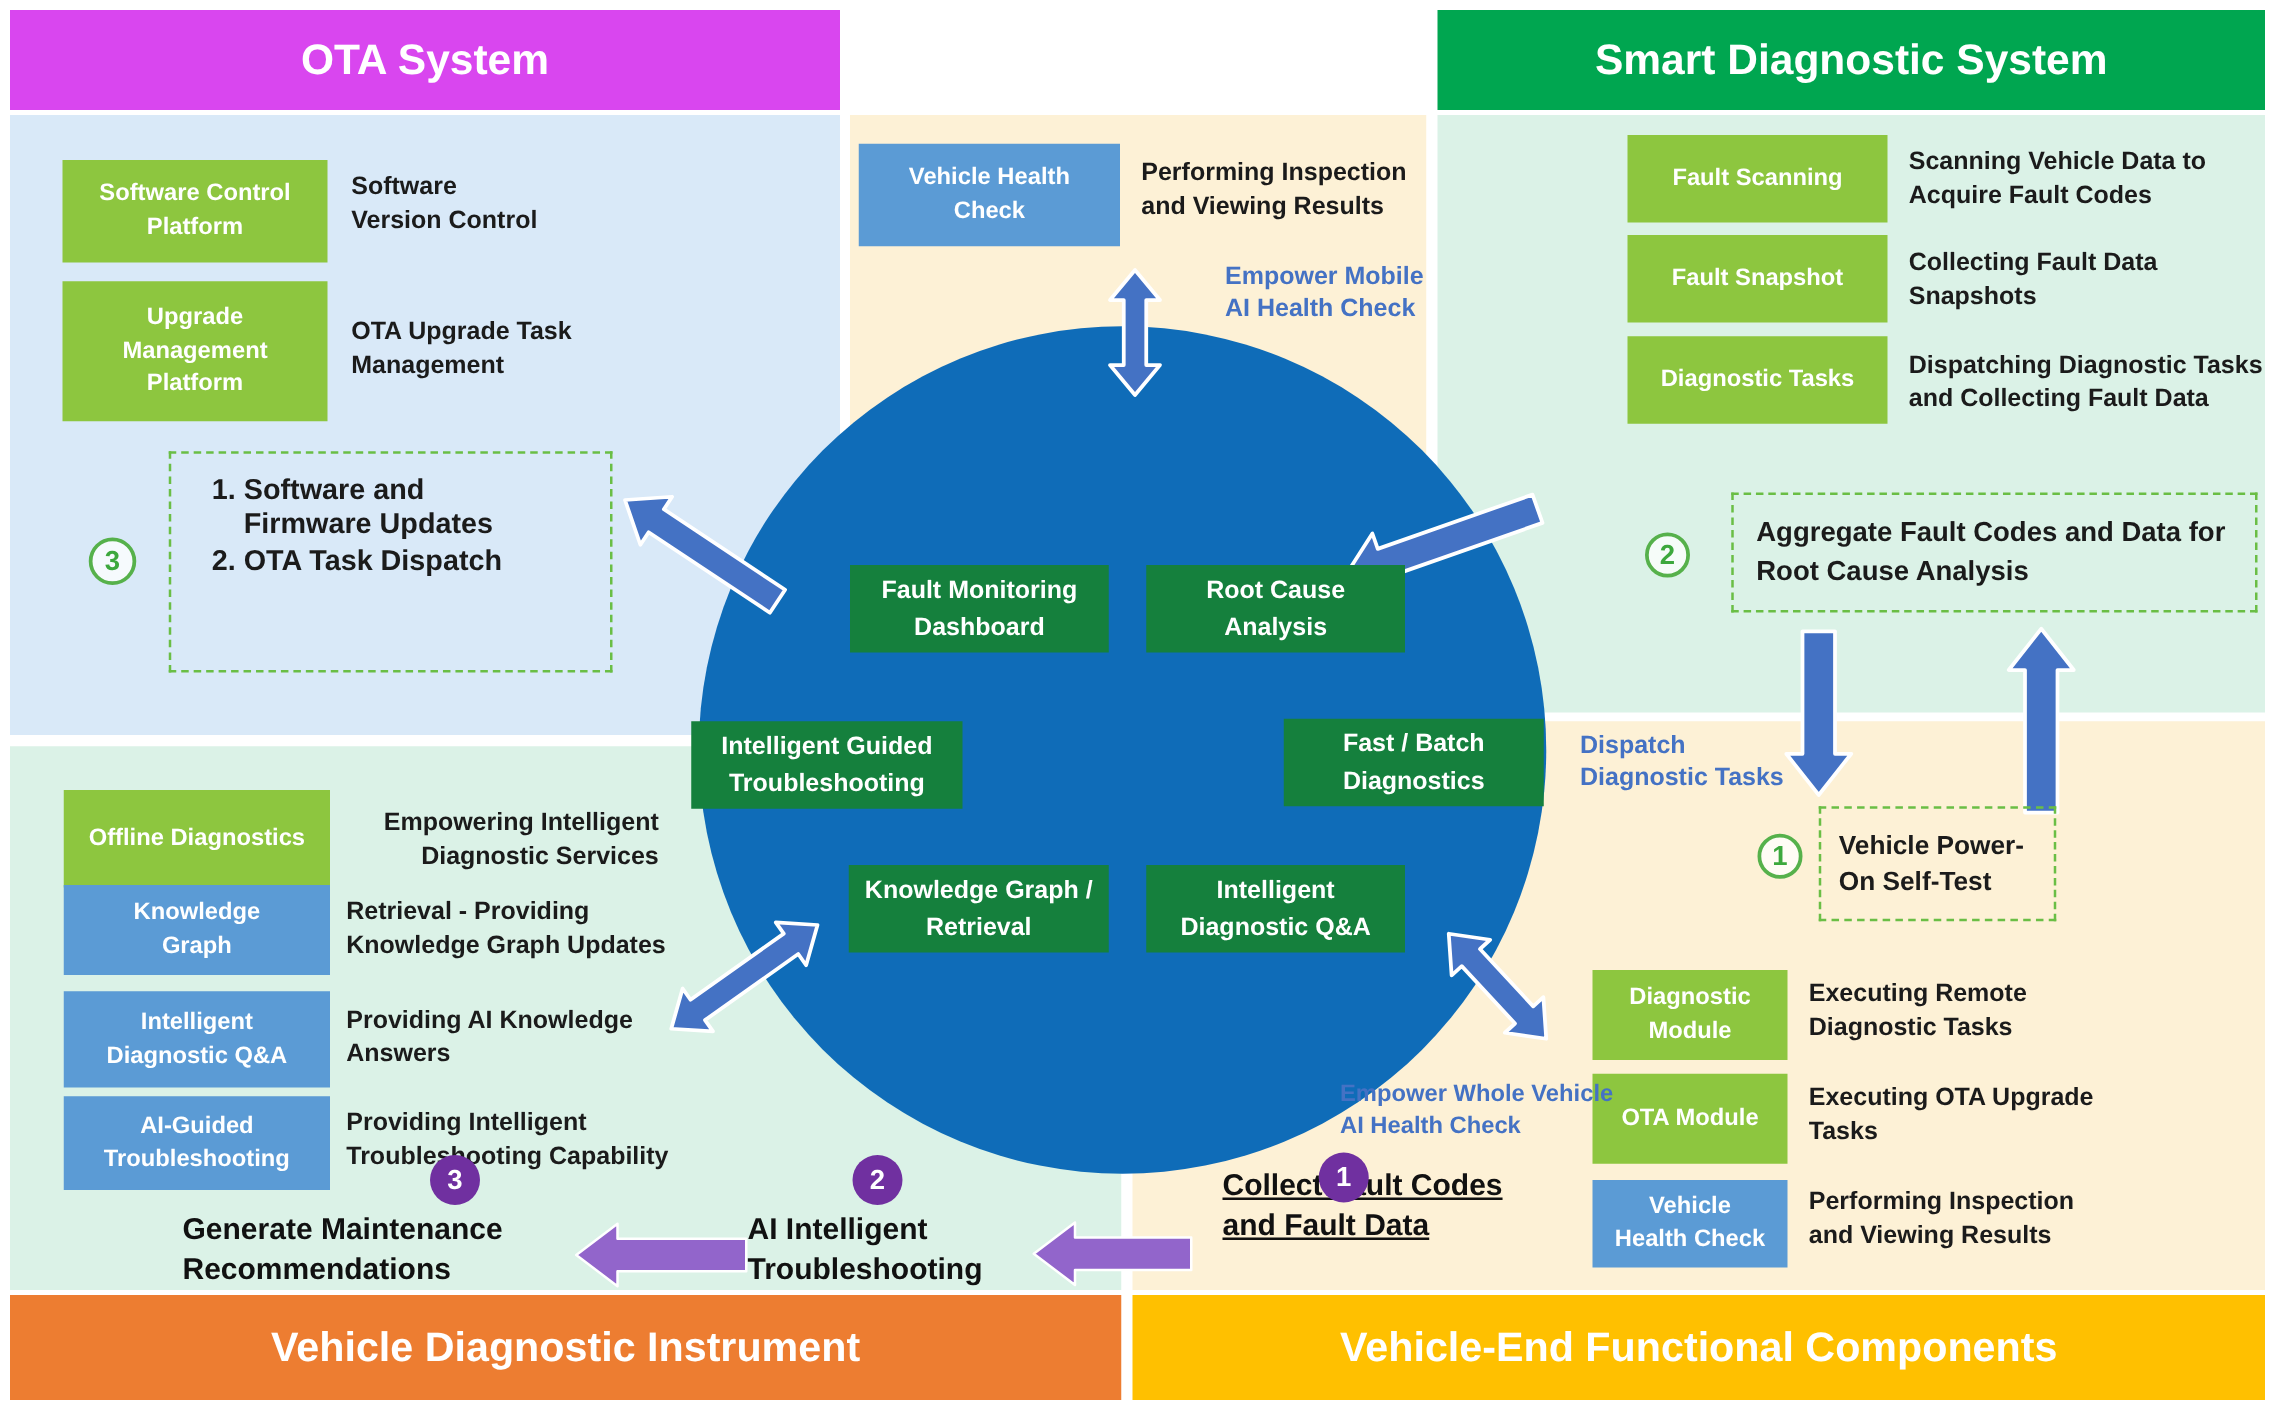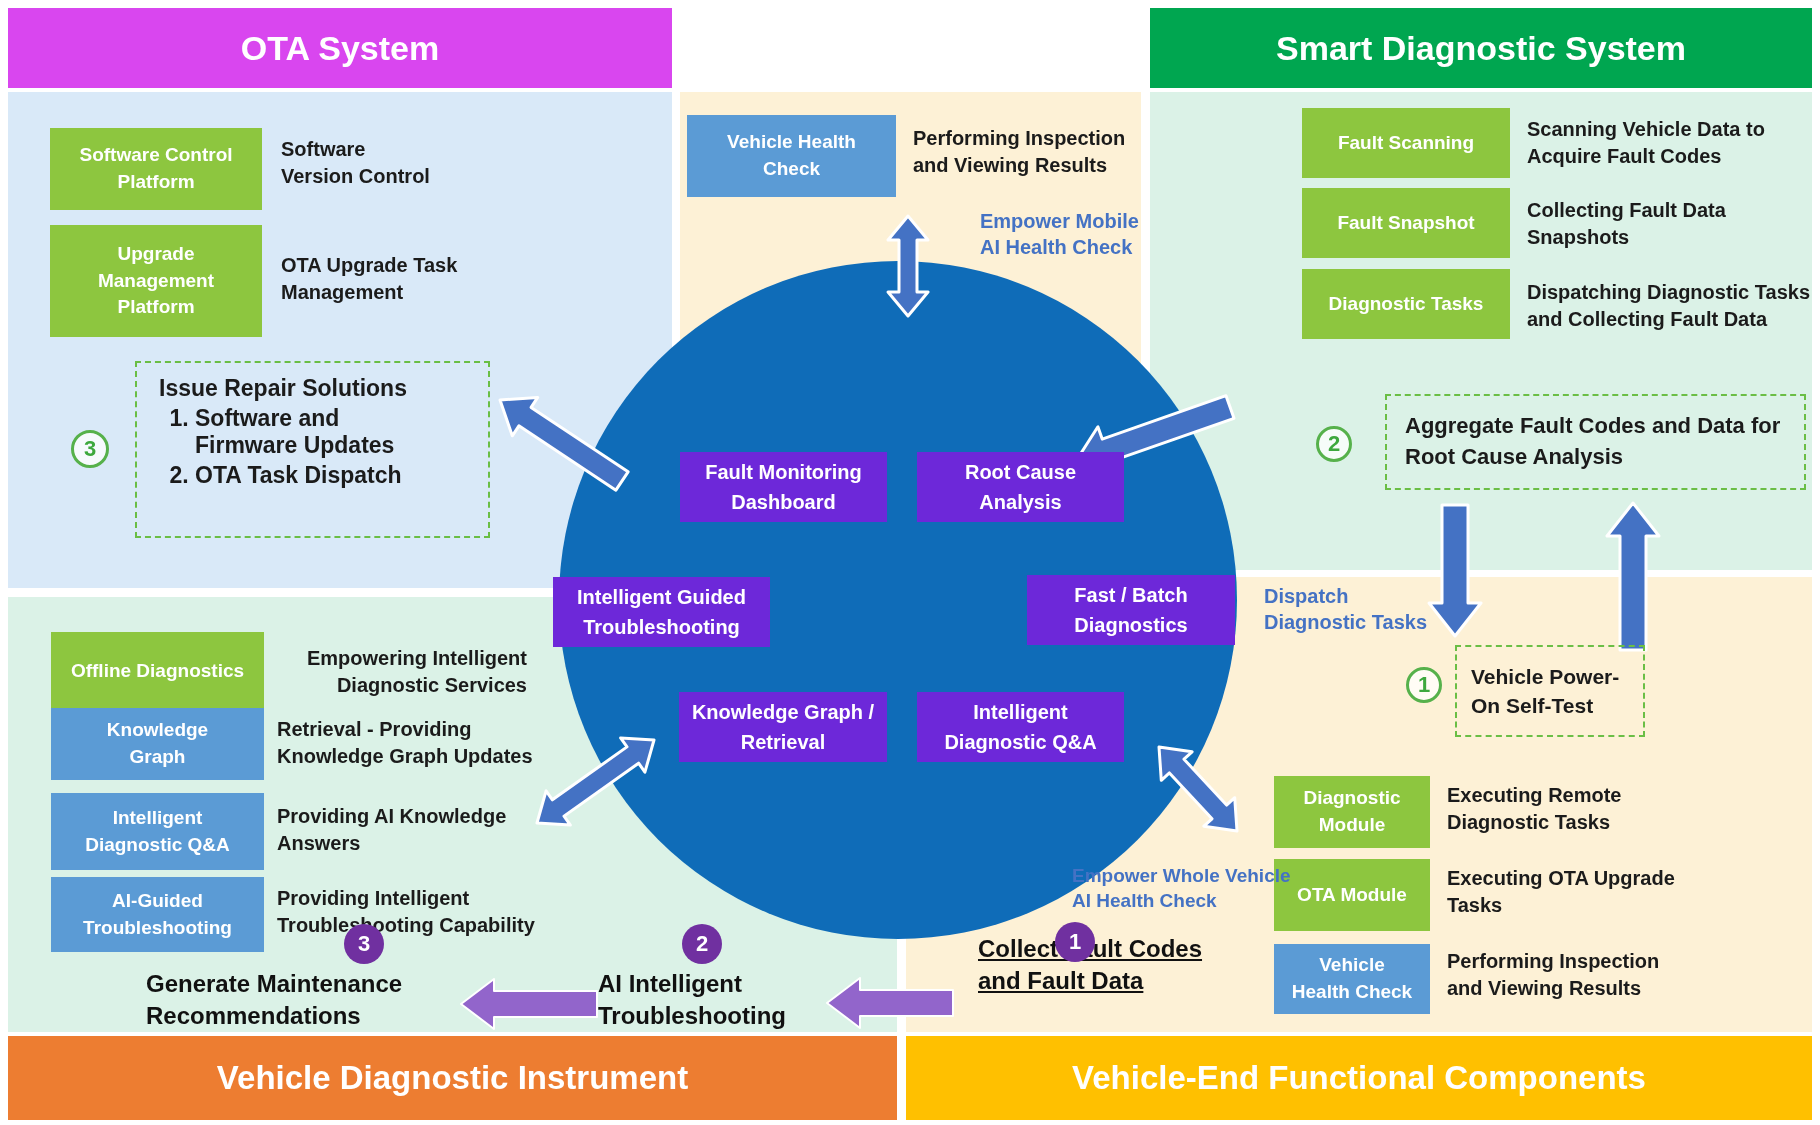--- a/index.html
+++ b/index.html
@@ -11,21 +11,21 @@
   .p-lightblue{background:#D9E9F8;}
   .p-cream{background:#FDF1D6;}
   .p-lightgreen{background:#DBF2E7;}
   .modbox{display:flex;align-items:center;justify-content:center;text-align:center;color:#fff;
           font-size:19px;font-weight:bold;line-height:1.42;z-index:3;padding:4px 14px;}
   .g{background:#8DC63F;}
   .b{background:#5B9BD5;}
   .desc{color:#1b1b1b;font-size:20px;font-weight:600;line-height:1.35;z-index:3;}
   .note{color:#4472C4;font-size:20px;font-weight:bold;line-height:1.3;z-index:3;}
   .circle{border-radius:50%;background:#0F6CB8;z-index:1;}
-  .cbox{display:flex;align-items:center;justify-content:center;text-align:center;background:#6d28d9;
+  .cbox{display:flex;align-items:center;justify-content:center;text-align:center;background:#15803d;
         color:#fff;font-size:20px;font-weight:bold;line-height:1.5;z-index:3;padding:2px 10px;}
   .dash{border:2.5px dashed #6ABE45;z-index:3;color:#1b1b1b;}
   .badge{display:flex;align-items:center;justify-content:center;border-radius:50%;font-weight:bold;z-index:4;}
   .badge.green{border:3px solid #56B14B;color:#3DA83D;background:rgba(255,255,255,.75);font-size:22px;}
   .badge.purple{background:#7030A0;color:#fff;font-size:22px;}
   .stept{color:#111;font-size:24px;font-weight:600;line-height:1.35;z-index:3;}
   .ftr{display:flex;align-items:center;justify-content:center;color:#fff;font-size:33px;font-weight:bold;z-index:1;}
   #arrow-layer{position:absolute;left:0;top:0;z-index:2;pointer-events:none;}
   .issue-title{font-size:23px;font-weight:600;}
   .issue-list{margin:3px 0 0 0;padding-left:36px;font-size:23px;font-weight:600;}
@@ -70,21 +70,20 @@
   <div class="abs cbox" style="left:679px;top:692px;width:208px;height:70px;">Knowledge Graph / Retrieval</div>
   <div class="abs cbox" style="left:917px;top:692px;width:207px;height:70px;">Intelligent Diagnostic Q&amp;A</div>
 
   <div class="abs modbox g" style="left:50px;top:128px;width:212px;height:82px;">Software Control Platform</div>
   <div class="abs desc" style="left:281px;top:136px;width:160px;">Software Version Control</div>
   <div class="abs modbox g" style="left:50px;top:225px;width:212px;height:112px;">Upgrade Management Platform</div>
   <div class="abs desc" style="left:281px;top:252px;width:205px;">OTA Upgrade Task Management</div>
 
   <div class="abs badge green" style="left:71px;top:430px;width:38px;height:38px;">3</div>
   <div class="abs dash" style="left:135px;top:361px;width:355px;height:177px;padding:12px 10px 8px 22px;">
-    <div class="issue-title">Issue Repair Solutions</div>
     <ol class="issue-list">
       <li style="width:240px;">Software and Firmware Updates</li>
       <li>OTA Task Dispatch</li>
     </ol>
   </div>
 
   <div class="abs modbox b" style="left:687px;top:115px;width:209px;height:82px;">Vehicle Health Check</div>
   <div class="abs desc" style="left:913px;top:125px;width:225px;">Performing Inspection and Viewing Results</div>
   <div class="abs note" style="left:980px;top:208px;width:180px;">Empower Mobile AI Health Check</div>
 

